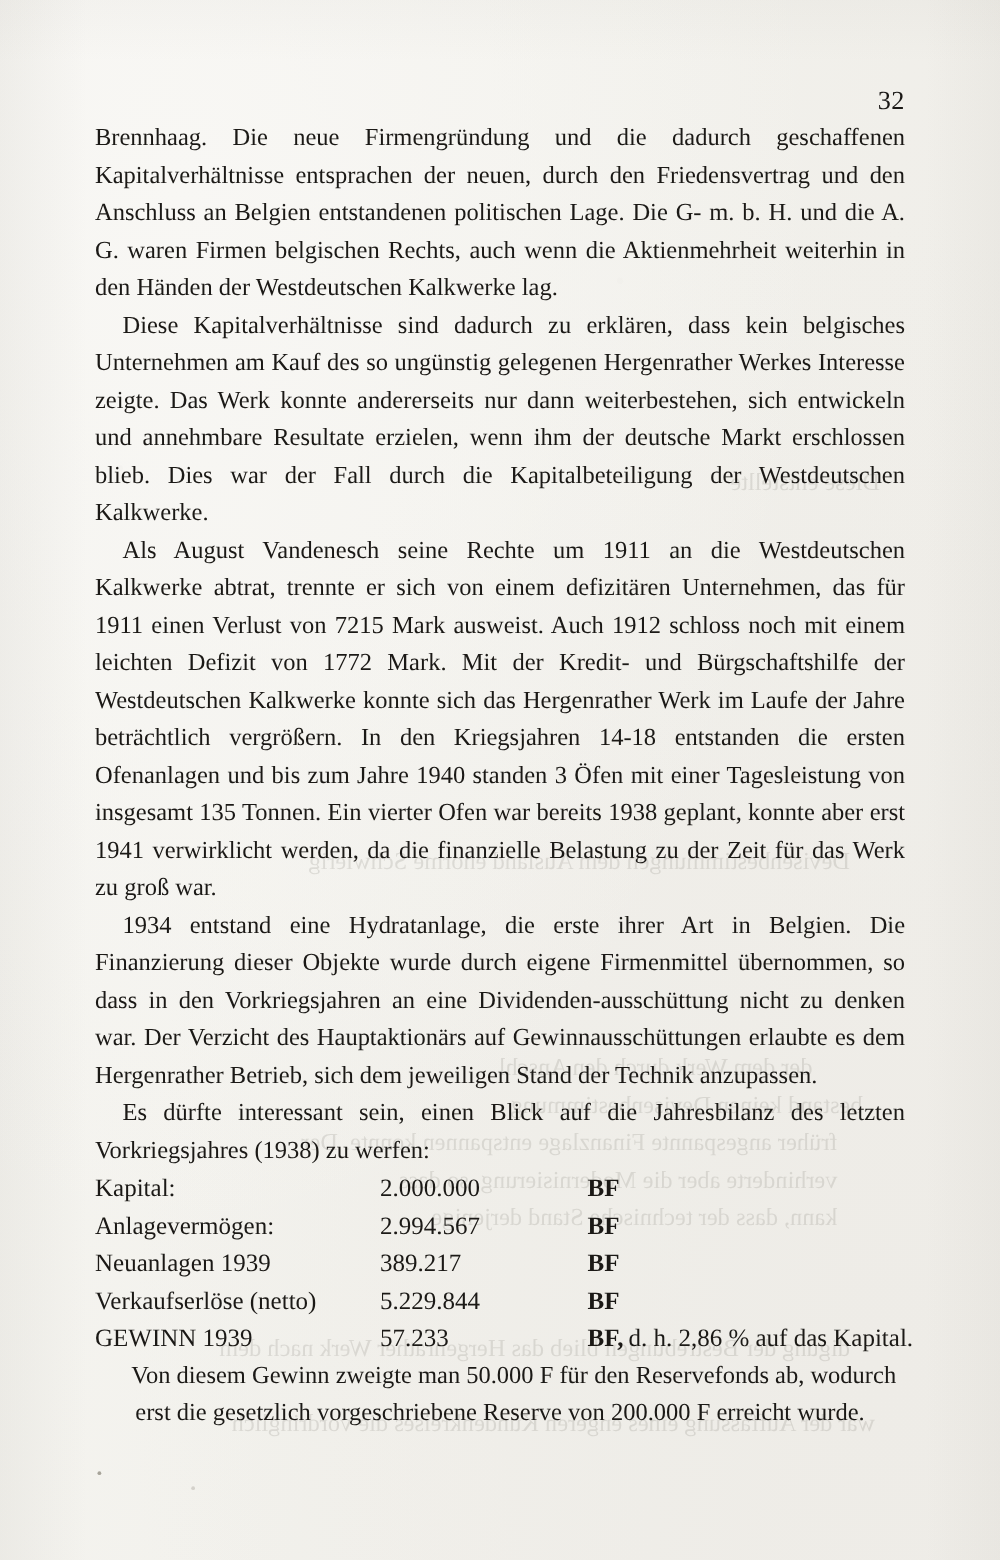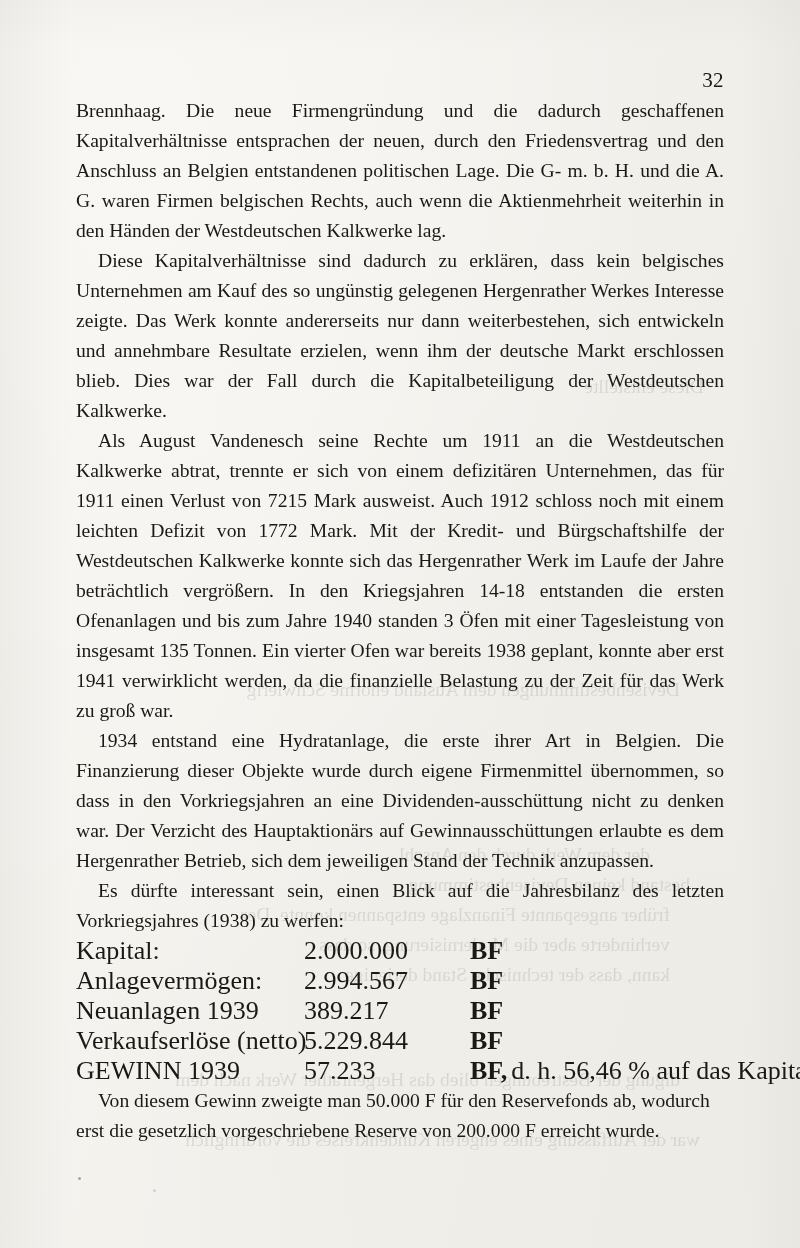--- a/index.html
+++ b/index.html
@@ -96,26 +96,26 @@
     font-size: 19.6px;
     line-height: 30px;
     text-align: justify;
     text-justify: inter-word;
     color: #1b1916;
     hyphens: none;
   }
   p.para.indent {
     text-indent: 22px;
   }
-  p.para:last-child { text-align: left; }
+  p.para:last-child { text-align: center; }
 
   
   .ledger {
     margin: 0;
-    font-size: 26px;
+    font-size: 20px;
     line-height: 30px;
     color: #1b1916;
   }
   .ledger-row {
     display: flex;
     align-items: baseline;
     white-space: nowrap;
   }
   .ledger-label {
     flex: 0 0 auto;
@@ -209,21 +209,21 @@
         <div class="ledger-row">
           <span class="ledger-label">Verkaufserlöse (netto)</span>
           <span class="ledger-amount">5.229.844</span>
           <span class="ledger-unit">BF</span>
         </div>
 
         <div class="ledger-row">
           <span class="ledger-label">GEWINN 1939</span>
           <span class="ledger-amount">57.233</span>
           <span class="ledger-unit">BF,</span>
-          <span class="ledger-note">d. h. 56,46 % auf das Kapital.</span>
+          <span class="ledger-note">d. h. 2,86 % auf das Kapital.</span>
         </div>
 
       </div>
 
       <p class="para indent closing">Von diesem Gewinn zweigte man 50.000 F für den Reservefonds ab, wodurch erst die gesetzlich vorgeschriebene Reserve von 200.000 F erreicht wurde.</p>
 
     </div>
   </div>
 
   <div class="speck" style="left:78px; top:1177px;"></div>

